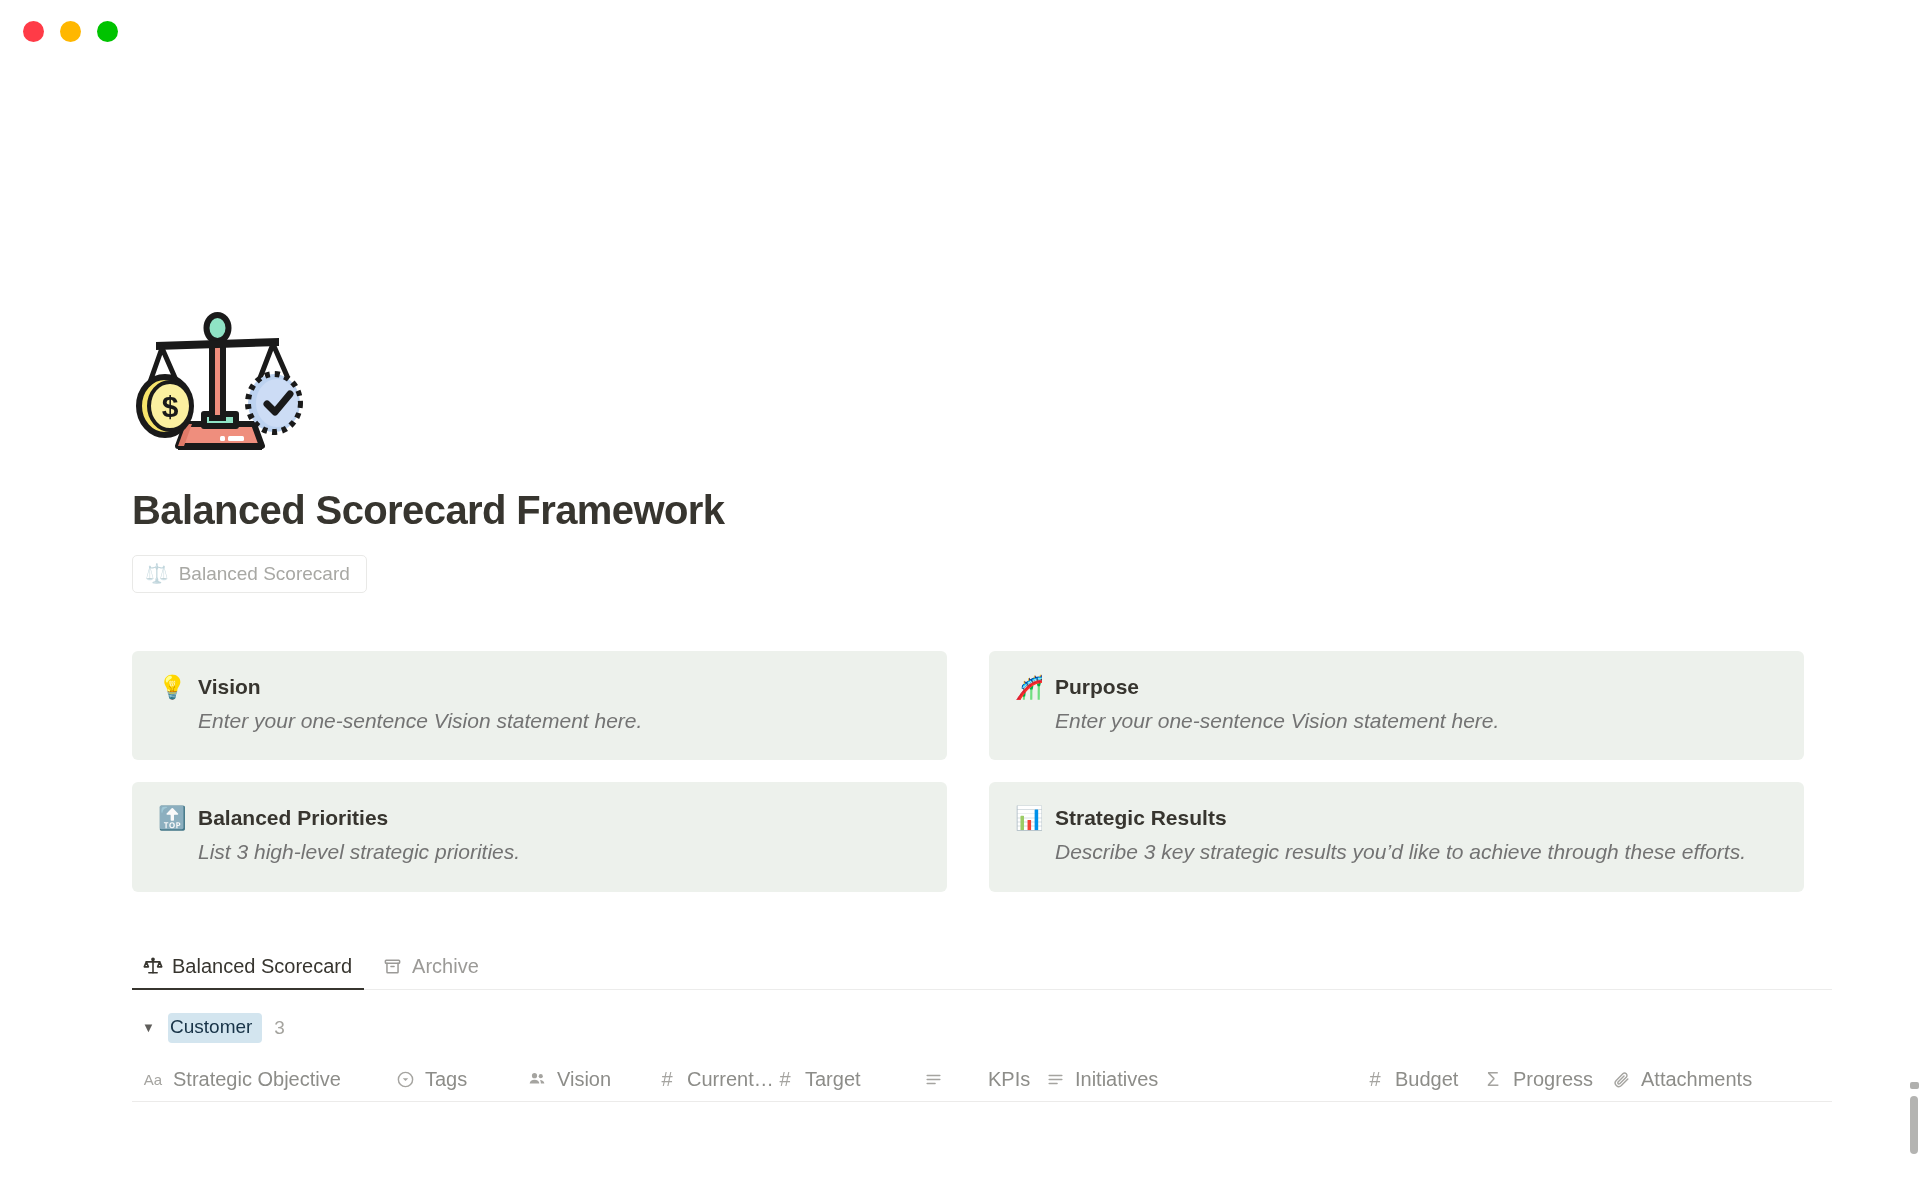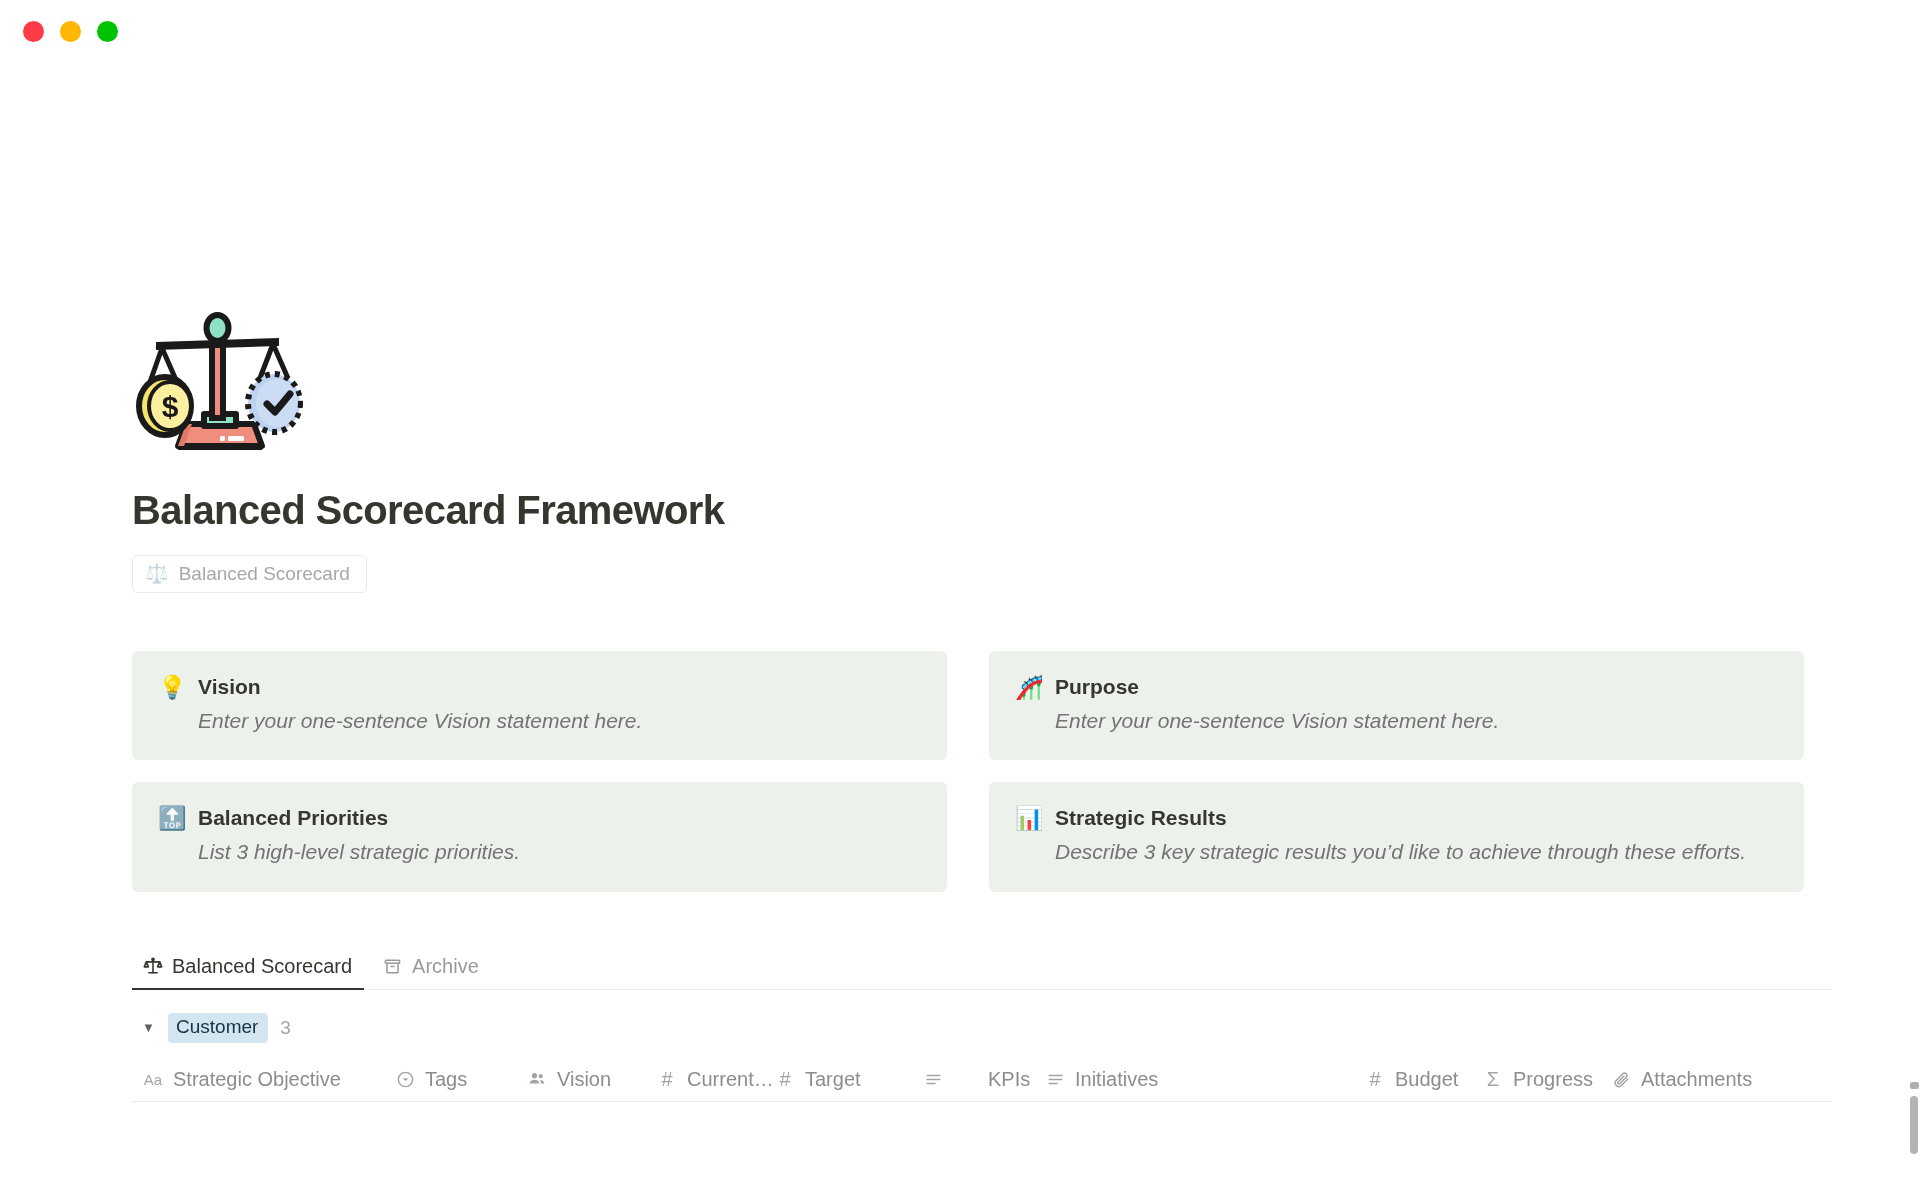--- a/index.html
+++ b/index.html
@@ -189,21 +189,21 @@
     font-size: 13px;
     color: #5f5e5b;
     line-height: 1;
     width: 14px;
   }
   .group-pill {
     background: #d3e5ef;
     color: #183347;
     font-size: 19px;
     border-radius: 4px;
-    padding: 3px 10px 4px 8px;
+    padding: 3px 10px 4px 2px;
     line-height: 1.2;
   }
   .group-count {
     font-size: 19px;
     color: #a5a49f;
   }
 
   
   .table-head {
     margin-top: 14px;

